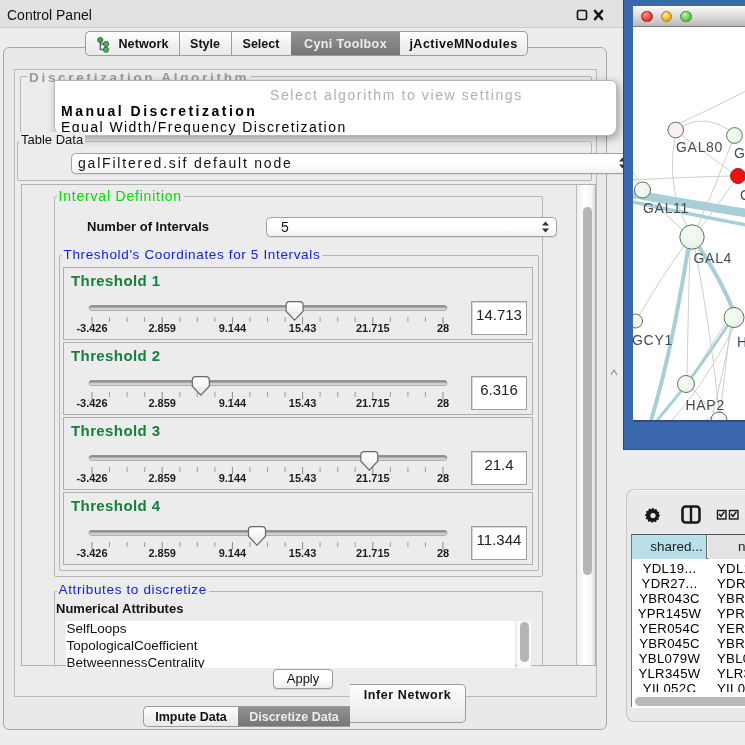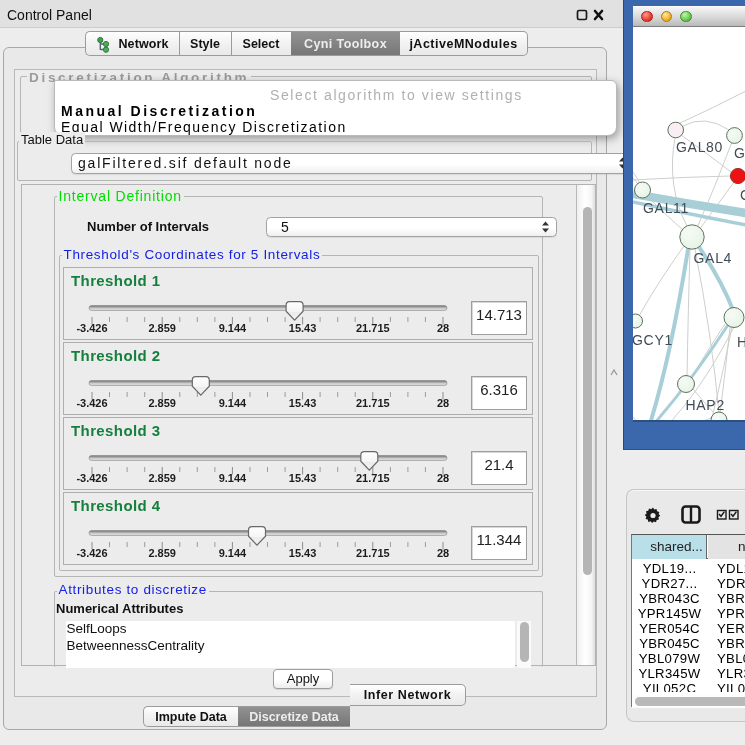--- a/index.html
+++ b/index.html
@@ -138,20 +138,21 @@
     </div>
 
     <div class="group" style="left:36.5px;top:70px;width:480px;height:316px;"></div>
     <div class="glab" style="left:39.5px;top:61.5px;color:#1520e6;letter-spacing:0.65px;font-size:13.5px;">Threshold's Coordinates for 5 Intervals</div>
 
     <div class="group" style="left:31.5px;top:406px;width:489px;height:76px;border-bottom:none;"></div>
     <div class="glab" style="left:34.5px;top:397px;color:#1520e6;letter-spacing:0.65px;font-size:13.5px;">Attributes to discretize</div>
     <div style="position:absolute;left:34px;top:416px;font-size:13px;font-weight:bold;color:#111;">Numerical Attributes</div>
     <div id="attlist">
       <div>SelfLoops</div>
+      <div>TopologicalCoefficient</div>
       <div>BetweennessCentrality</div>
     </div>
     <div id="attscroll">
         <div id="attthumb"></div>
       </div>
   </div>
 
 <div class="tbox" style="top:267px">
   <div class="tlab">Threshold 1</div>
   <svg width="468" height="71" viewBox="0 0 468 71" style="position:absolute;left:0;top:0">
@@ -270,21 +271,21 @@
         <text x="379.0" y="63.5" font-size="11" font-weight="bold" fill="#1c1c1c" text-anchor="middle">28</text>
         <path d="M188.0,33.7 L198.0,33.7 Q201.5,33.7 201.5,37.2 L201.5,43.2 L193.0,52.2 L184.5,43.2 L184.5,37.2 Q184.5,33.7 188.0,33.7 Z" fill="url(#thm)" stroke="#686868" stroke-width="1.2"></path>
       </svg>
   <div class="tval">11.344</div>
 </div>
 
   <div class="abs" id="apply">Apply</div>
 
   <div class="seg first" style="left:143px;top:706px;width:95px;height:21px;line-height:20px;">Impute Data</div>
   <div class="seg sel" style="left:238px;top:706px;width:112px;height:21px;line-height:20px;letter-spacing:0px;">Discretize Data</div>
-  <div class="seg last" style="left:350px;top:684px;width:116px;height:22px;line-height:20px;letter-spacing:0.6px;">Infer Network</div>
+  <div class="seg last" style="left:350px;top:684px;width:116px;height:39px;line-height:20px;letter-spacing:0.6px;">Infer Network</div>
 
   <svg class="abs" style="left:610px;top:368px" width="8" height="10" viewBox="0 0 8 10">
       <path d="M1,7 L4,2 L7,7" fill="none" stroke="#9a9a9a" stroke-width="1.3"></path>
     </svg>
 
   <div class="abs" id="desktop">
     <div id="wtitle">
       <div class="light" style="left:8px;background:radial-gradient(circle at 38% 30%,#ff9a94,#ec4338 55%,#c02016);border:0.5px solid #ab2015;"></div>
       <div class="light" style="left:27.5px;background:radial-gradient(circle at 38% 30%,#ffe9a8,#f5b52e 55%,#d38f12);border:0.5px solid #ad7b10;"></div>
       <div class="light" style="left:47px;background:radial-gradient(circle at 38% 30%,#c3f3b4,#6fce54 55%,#3f9e2a);border:0.5px solid #3d8f28;"></div>

